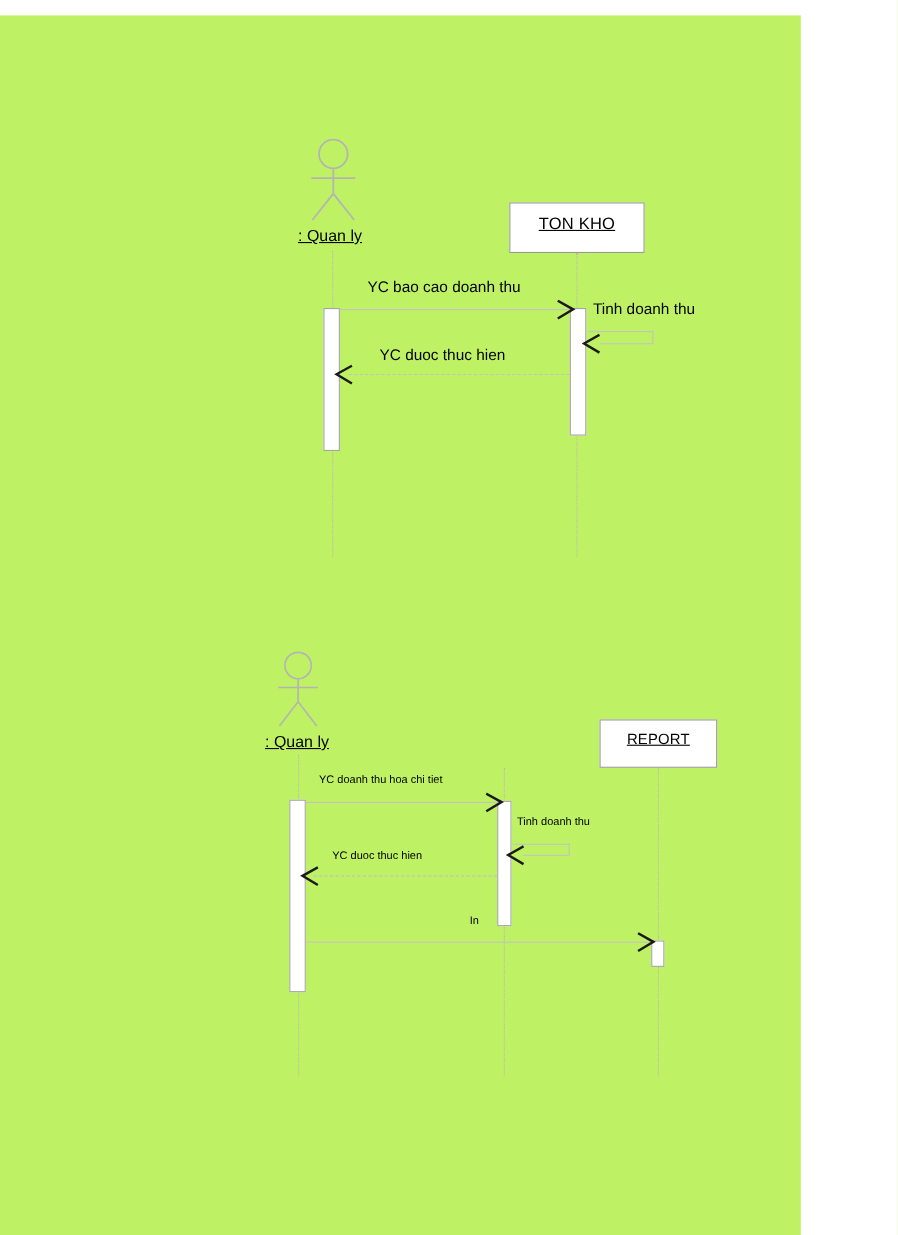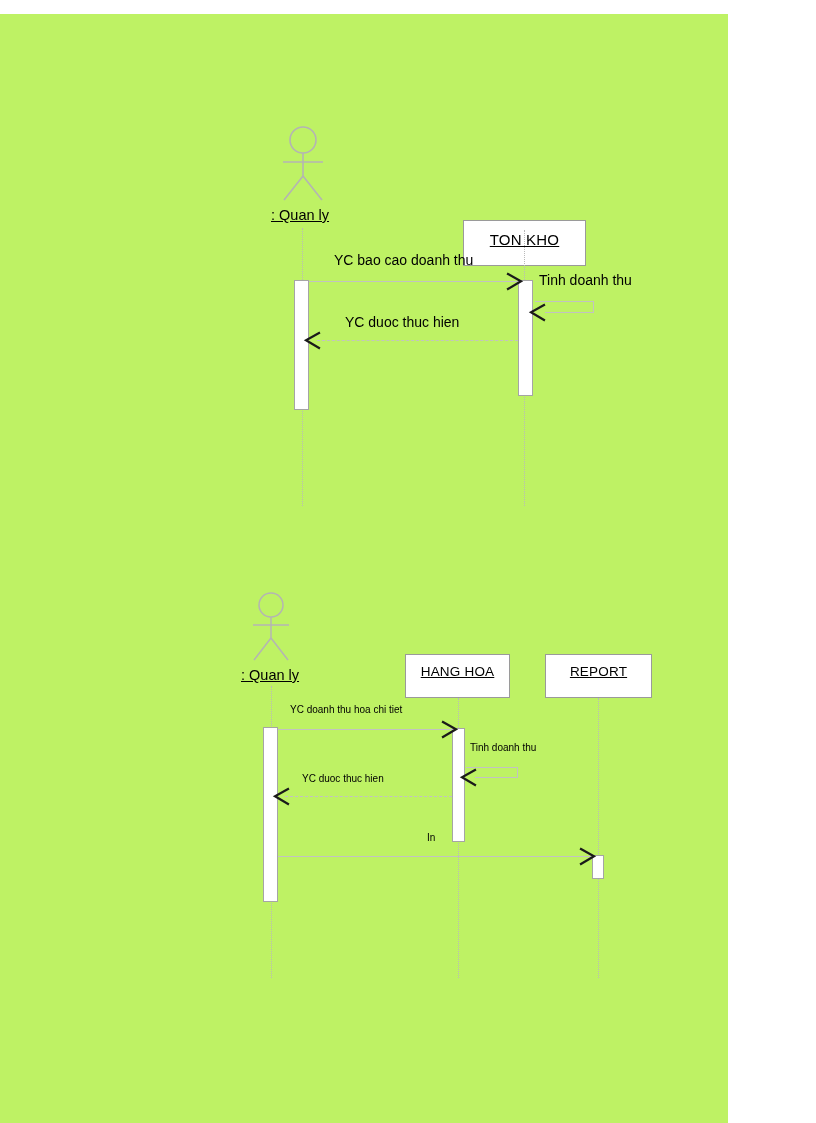--- a/index.html
+++ b/index.html
@@ -127,21 +127,21 @@
         <line x1="28" y1="27" x2="28" y2="50" stroke="#b4b4b4" stroke-width="1.6"></line>
         <line x1="8" y1="36" x2="48" y2="36" stroke="#b4b4b4" stroke-width="1.6"></line>
         <line x1="28" y1="50" x2="9" y2="74" stroke="#b4b4b4" stroke-width="1.6"></line>
         <line x1="28" y1="50" x2="47" y2="74" stroke="#b4b4b4" stroke-width="1.6"></line>
       </svg>
     </div>
     <div class="actor-label" style="left:271px; top:193px;">: Quan ly</div>
 
     <div class="lifeline" style="left:302px; top:214px; height:278px;"></div>
 
-    <div class="objbox" style="left:463px; top:170px; width:123px; height:46px;margin-top:36px;">
+    <div class="objbox" style="left:463px; top:170px; width:123px; height:46px;">
       <span>TON KHO</span>
     </div>
     <div class="lifeline" style="left:524px; top:216px; height:276px;"></div>
 
     <div class="activation" style="left:294px; top:266px; width:15px; height:130px;"></div>
     <div class="activation" style="left:518px; top:266px; width:15px; height:116px;"></div>
 
     <div class="msg-label" style="left:334px; top:238px;">YC bao cao doanh thu</div>
     <div class="msg-line" style="left:309px; top:267px; width:212px;"></div>
     <div class="arrowhead" style="left:504px; top:258px;">
@@ -178,23 +178,20 @@
         <line x1="26" y1="25" x2="26" y2="46" stroke="#b4b4b4" stroke-width="1.5"></line>
         <line x1="8" y1="33" x2="44" y2="33" stroke="#b4b4b4" stroke-width="1.5"></line>
         <line x1="26" y1="46" x2="9" y2="68" stroke="#b4b4b4" stroke-width="1.5"></line>
         <line x1="26" y1="46" x2="43" y2="68" stroke="#b4b4b4" stroke-width="1.5"></line>
       </svg>
     </div>
     <div class="actor-label" style="left:241px; top:653px;">: Quan ly</div>
 
     <div class="lifeline" style="left:271px; top:672px; height:292px;"></div>
 
-    <div class="objbox" style="left:405px; top:640px; width:105px; height:44px;">
-      <span style="font-size:13.5px; top:9px;">HANG HOA</span>
-    </div>
     <div class="lifeline" style="left:458px; top:684px; height:280px;"></div>
 
     <div class="objbox" style="left:545px; top:640px; width:107px; height:44px;">
       <span style="font-size:13.5px; top:9px;">REPORT</span>
     </div>
     <div class="lifeline" style="left:598px; top:684px; height:280px;"></div>
 
     <div class="activation" style="left:263px; top:713px; width:15px; height:175px;"></div>
     <div class="activation" style="left:452px; top:714px; width:13px; height:114px;"></div>
     <div class="activation" style="left:592px; top:841px; width:12px; height:24px;"></div>

